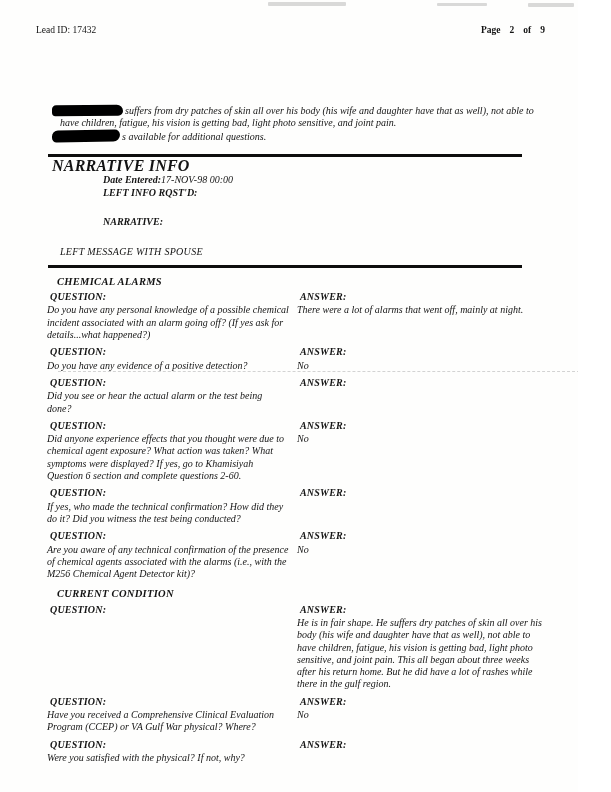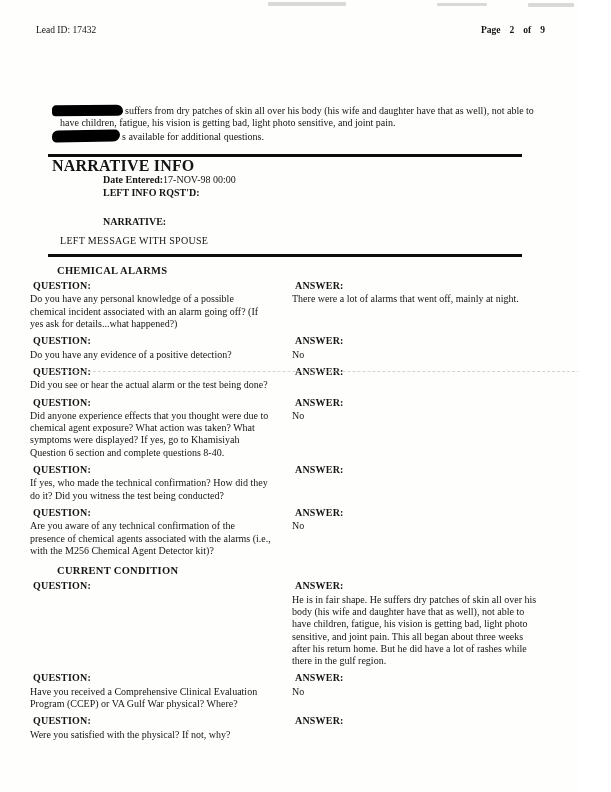--- a/index.html
+++ b/index.html
@@ -22,45 +22,45 @@
     border-top:1px dashed #c9c9c9;opacity:.8;
   }
 
   .header-row{
     position:absolute;top:25px;left:36px;right:33px;
     display:flex;justify-content:space-between;align-items:flex-start;
     font-size:9.5px;
   }
   .pageinfo span{margin-left:9px;font-weight:bold;}
 
-  .content{position:absolute;top:105px;left:0;right:0;font-size:10px;line-height:12.3px;}
+  .content{position:absolute;top:105px;left:0;right:0;font-size:10px;line-height:12.3px;font-style:italic;}
 
   .intro-para{margin:0 40px 0 60px;text-indent:-8px;}
   .intro-para.second{margin-top:0;}
   .redaction{
     display:inline-block;background:#000;vertical-align:-2px;margin-right:2px;
   }
   .redaction.r1{width:71px;height:11px;border-radius:6px 9px 7px 5px;transform:rotate(-.4deg);}
   .redaction.r2{width:68px;height:12px;border-radius:8px 7px 9px 6px;transform:rotate(-.8deg);}
 
   .rule{border:none;border-top:3px solid #0d0d0d;margin:11px 56px 0 48px;}
   .rule.second{margin-top:7px;}
 
   .narr{margin:3px 40px 0 52px;}
   .narr-heading{font-weight:700;font-size:16px;letter-spacing:.2px;}
   .narr-line{margin-left:11px;margin-top:1.5px;}
   .narr-line b{font-weight:700;margin-left:40px;}
   .narr-gap{height:15px;}
-  .narr-value{margin-left:8px;margin-top:6px;letter-spacing:.3px;}
+  .narr-value{margin-left:8px;margin-top:17px;letter-spacing:.3px;}
 
   .section-heading{
     font-weight:700;font-size:10.5px;letter-spacing:.3px;
     margin:8px 0 2px 57px;
   }
-  .qa-row{display:flex;margin:3px 30px 5px 30px;gap:12px;}
+  .qa-row{display:flex;margin:3px 30px 5px 47px;}
   .q-col{width:248px;flex:0 0 248px;}
   .a-col{flex:1;padding-left:2px;max-width:288px;}
   .qa-label{font-weight:700;font-size:10px;margin:0 0 1px 3px;letter-spacing:.2px;}
   .q-text,.a-text{margin:0;padding-right:6px;}
 </style>
 </head>
 <body>
 
 <div class="page">
 
@@ -125,21 +125,21 @@
         </div>
         <div class="a-col">
           <div class="qa-label">ANSWER:</div>
           <p class="a-text"></p>
         </div>
       </div>
 
       <div class="qa-row">
         <div class="q-col">
           <div class="qa-label">QUESTION:</div>
-          <p class="q-text">Did anyone experience effects that you thought were due to chemical agent exposure?  What action was taken? What symptoms were displayed?  If yes, go to Khamisiyah Question 6 section and complete questions 8-40.</p>
+          <p class="q-text">Did anyone experience effects that you thought were due to chemical agent exposure?  What action was taken? What symptoms were displayed?  If yes, go to Khamisiyah Question 6 section and complete questions 2-60.</p>
         </div>
         <div class="a-col">
           <div class="qa-label">ANSWER:</div>
           <p class="a-text">No</p>
         </div>
       </div>
 
       <div class="qa-row">
         <div class="q-col">
           <div class="qa-label">QUESTION:</div>

